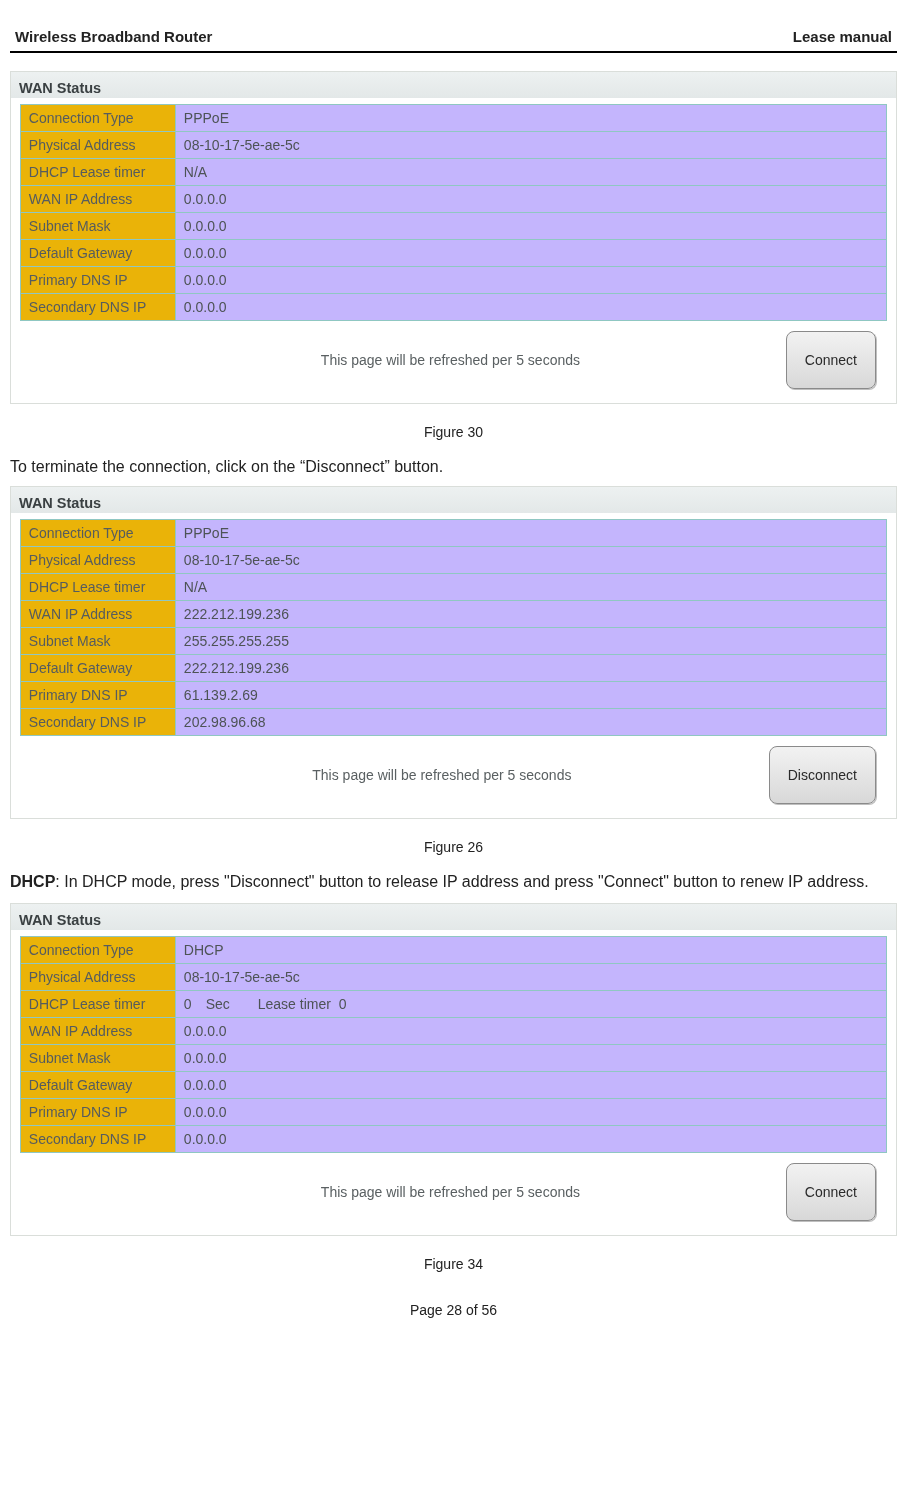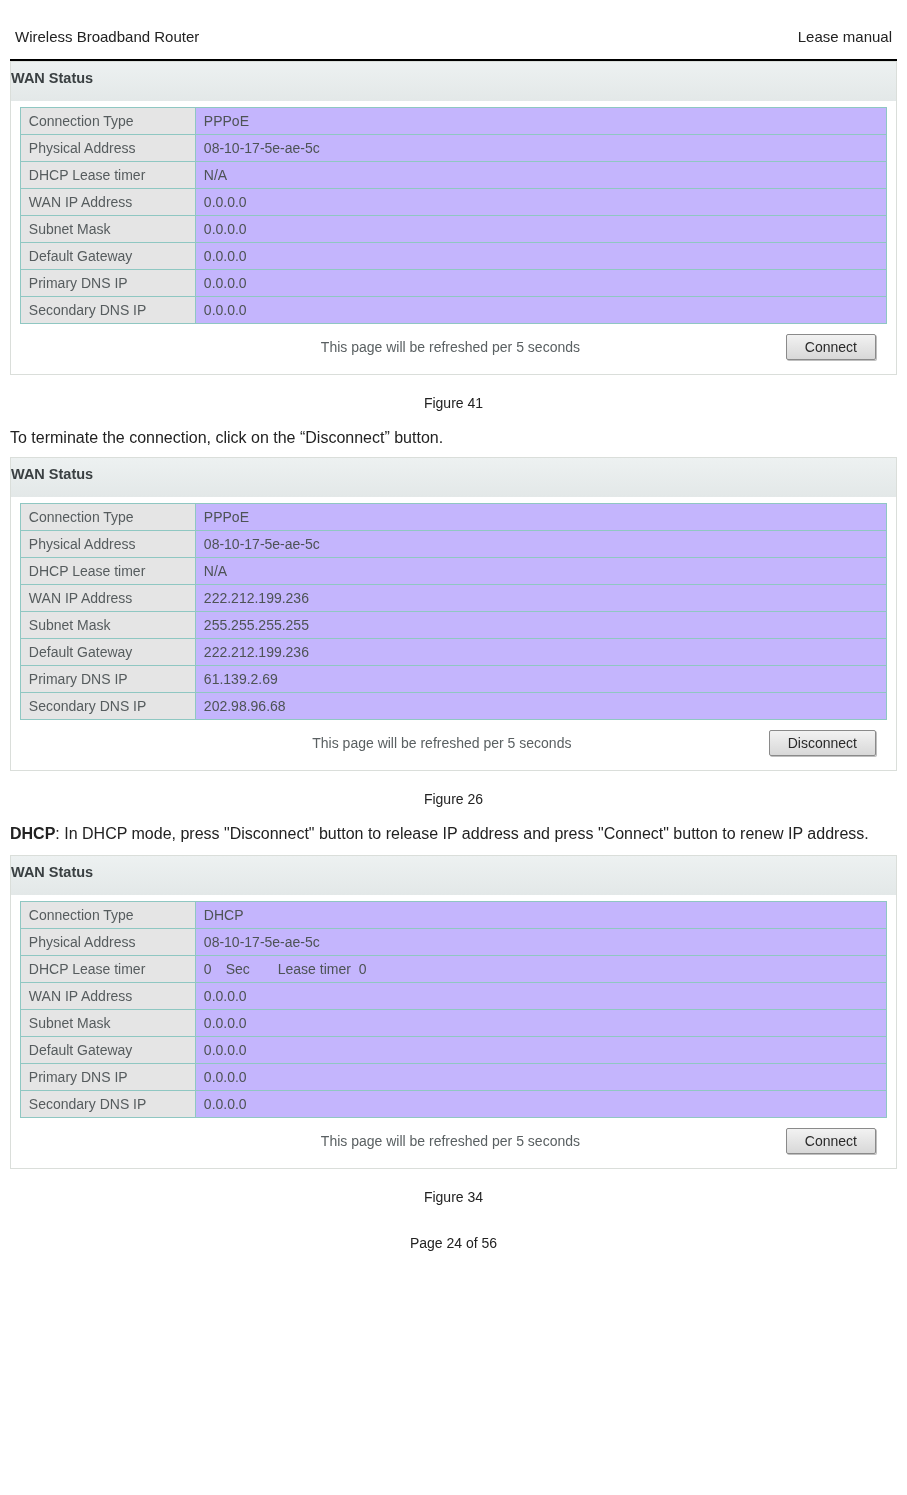--- a/index.html
+++ b/index.html
@@ -7,76 +7,77 @@
       font-family: Verdana, Arial, sans-serif;
       font-size: 15px;
       color: #222;
       background: #fff;
       width: 907px;
       padding: 28px 10px 20px;
     }
     .hdr {
       display: flex;
       justify-content: space-between;
-      font-weight: normal;
+      font-weight: bold;
       font-size: 15px;
-      padding: 0 5px 14px;
+      padding: 0 5px 6px;
       border-bottom: 2px solid #000;
+      margin-bottom: 18px;
     }
     .ftr {
       text-align: center;
       font-size: 14px;
       margin-top: 30px;
     }
     .wan-panel {
       border: 1px solid #dadeda;
       font-family: Arial, sans-serif;
       color: #545a5c;
       margin-bottom: 20px;
     }
     .wan-head {
-      height: 39px;
+      height: 26px;
       background: linear-gradient(#edf1f1, #e3e8e8);
       font-weight: bold;
       font-size: 14.5px;
-      padding: 8px 0 0;
+      padding: 8px 8px 0;
       color: #3a4042;
     }
     table.wan {
       width: 98%;
       margin: 6px auto 0;
       border-collapse: collapse;
       font-size: 14px;
     }
     table.wan th, table.wan td {
       border: 1px solid #8fc7c2;
       padding: 5px 8px;
       text-align: left;
       font-weight: normal;
     }
     table.wan th {
-      width: 175px;
-      background: #e5e5e5;
+      width: 155px;
+      background: #eab308;
       color: #565c5e;
     }
     table.wan td { background: #c4b5fd; color: #4d5355; }
     .foot-row {
       display: flex;
       align-items: center;
       padding: 10px 20px 14px;
       color: #5a6062;
       font-size: 14px;
       gap: 16px;
     }
     .foot-row .msg { flex: 1; text-align: center; padding-left: 100px; }
     .btn {
       border: 1px solid #8a8a8a;
       background: linear-gradient(#f2f2f2, #d8d8d8);
-      border-radius: 2px;
-      padding: 4px 18px;
+      border-radius: 8px;
+      padding: 20px 18px;
       font-family: Arial, sans-serif;
       font-size: 14px;
       box-shadow: 1px 1px 0 rgba(0,0,0,.25);
       color: #2a2a2a;
     }
     .caption {
       text-align: center;
       font-size: 14px;
       margin-bottom: 18px;
     }
@@ -128,21 +129,21 @@
           <th>Secondary DNS IP</th>
           <td>0.0.0.0</td>
         </tr>
   </tbody>
     </table>
   <div class="foot-row">
     <span class="msg">This page will be refreshed per 5 seconds</span>
     <button class="btn">Connect</button>
   </div>
 </div>
-<div class="caption">Figure 41</div>
+<div class="caption">Figure 30</div>
 
 <p class="para first">To terminate the connection, click on the “Disconnect” button.</p>
 
 <div class="wan-panel">
   <div class="wan-head">WAN Status</div>
   <table class="wan">
     <tbody>
         <tr>
           <th>Connection Type</th>
           <td>PPPoE</td>
@@ -226,13 +227,13 @@
         </tr>
   </tbody>
     </table>
   <div class="foot-row">
     <span class="msg">This page will be refreshed per 5 seconds</span>
     <button class="btn">Connect</button>
   </div>
 </div>
 <div class="caption">Figure 34</div>
 
-<div class="ftr">Page 24 of 56</div>
+<div class="ftr">Page 28 of 56</div>
 
 </body></html>

